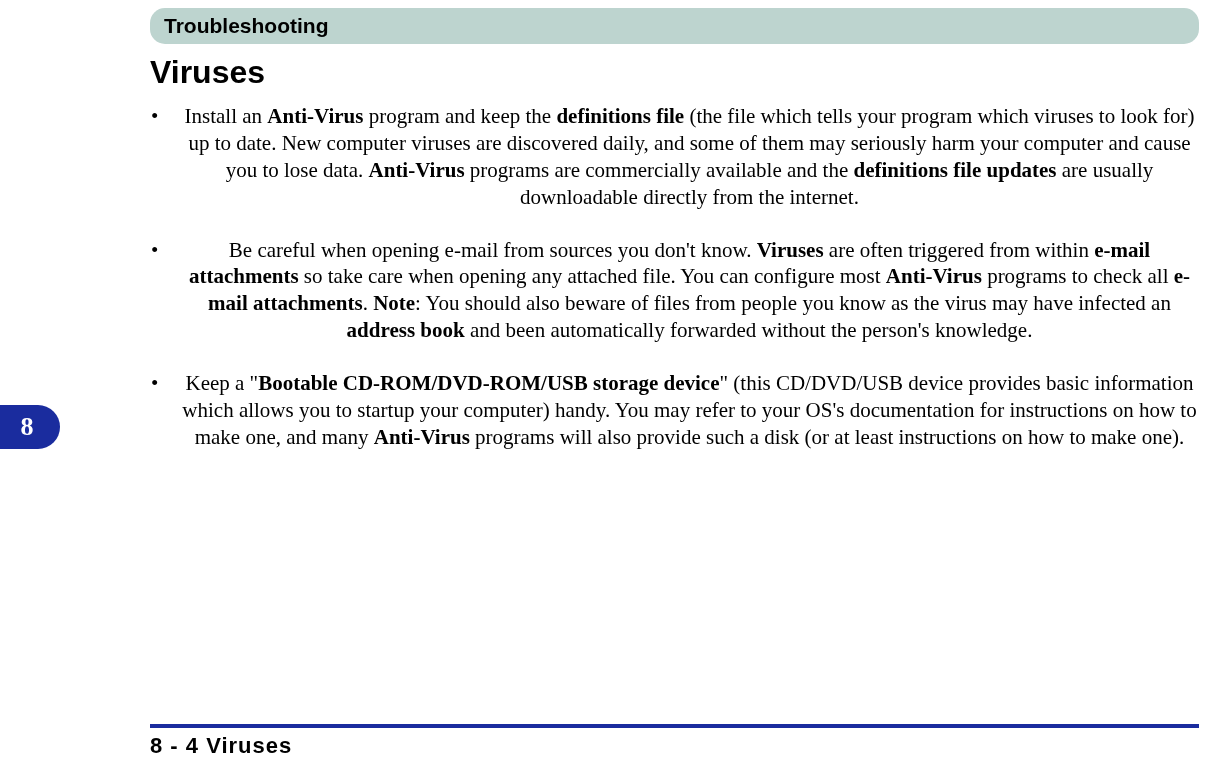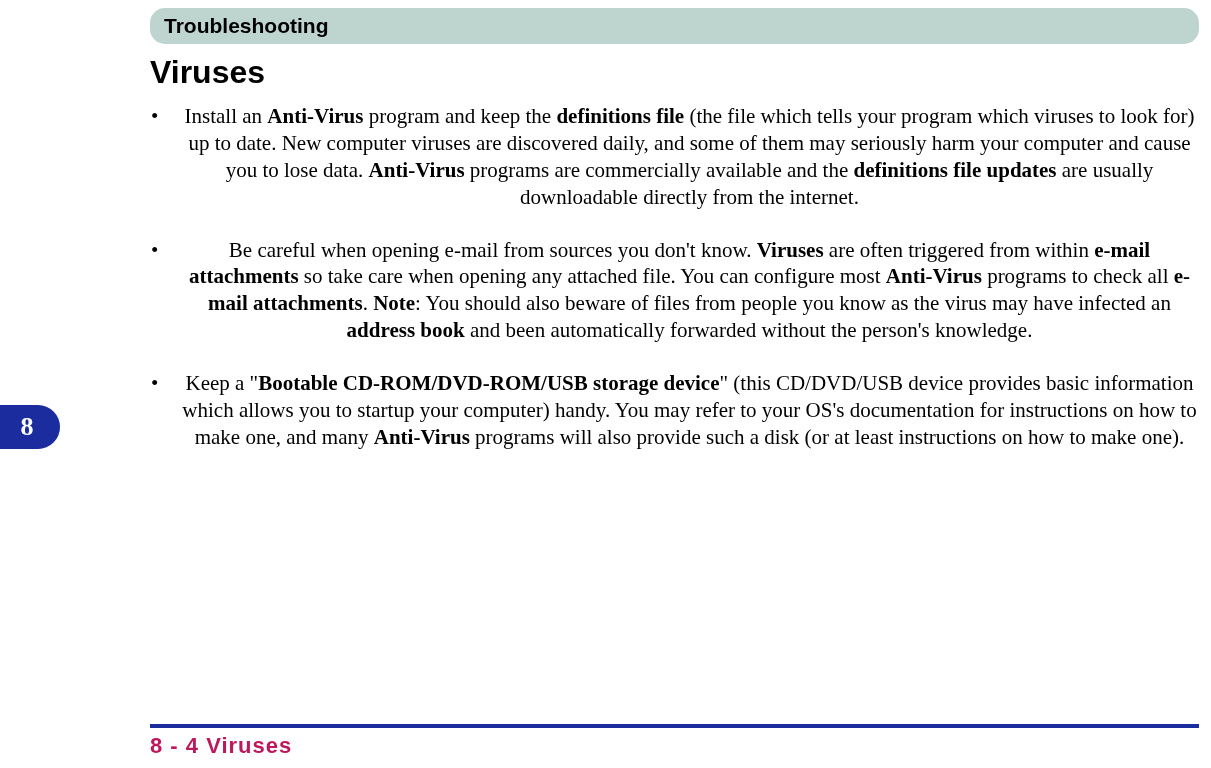--- a/index.html
+++ b/index.html
@@ -86,21 +86,21 @@
       height: 4px;
       background: #1a2c9e;
     }
     .footer-text {
       position: absolute;
       left: 150px;
       top: 733px;
       font-family: Arial, Helvetica, sans-serif;
       font-weight: bold;
       font-size: 22px;
-      color: #be185d;
+      color: #000000;
       letter-spacing: 1px;
     }
   </style>
 </head>
 <body>
 
 <div class="chapter-tab">
   <span>8</span>
 </div>
 

